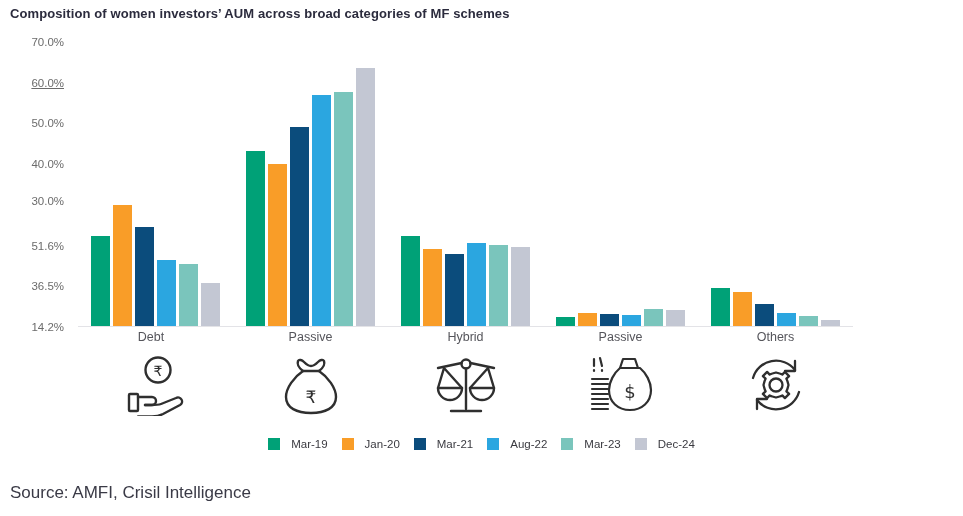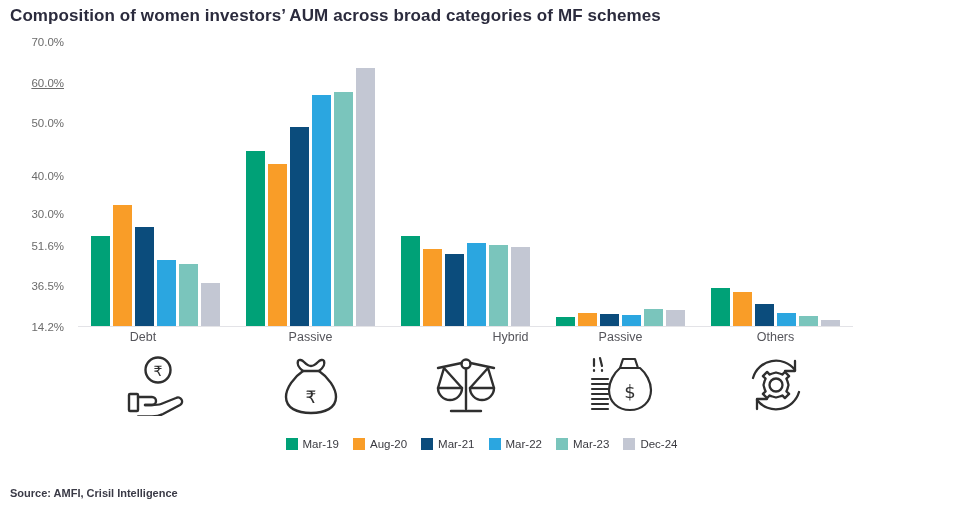--- a/index.html
+++ b/index.html
@@ -12,21 +12,21 @@
     color: #333333;
     overflow: hidden;
     position: relative;
   }
 
   
   #chart-title {
     position: absolute;
     left: 10px;
     top: 6px;
-    font-size: 17px;
+    font-size: 13px;
     font-weight: bold;
     color: #2b2b3d;
     letter-spacing: 0.1px;
     white-space: nowrap;
   }
 
   
   #plot-wrap {
     position: absolute;
     left: 0;
@@ -120,58 +120,57 @@
     top: 438px;
     width: 963px;
     display: flex;
     justify-content: center;
     align-items: center;
     gap: 14px;
   }
   .legend-item {
     display: flex;
     align-items: center;
-    gap: 5px;
+    gap: 11px;
   }
   .legend-swatch {
     width: 12px;
     height: 12px;
   }
   .legend-label {
     font-size: 11.5px;
     color: #3a3a40;
     white-space: nowrap;
   }
 
   
   #footer {
     position: absolute;
     left: 10px;
     top: 485px;
     line-height: 16px;
   }
   .footer-line {
-    font-size: 11px;
+    font-size: 17px;
     color: #3a3a46;
     white-space: nowrap;
-    font-weight: bold;
   }
 </style>
 </head>
 <body>
 
 <div id="chart-title">Composition of women investors’ AUM across broad categories of MF schemes</div>
 
 <div id="plot-wrap">
   <div id="y-axis">
       <div class="y-tick" style="top: 285px;">14.2%</div>
       <div class="y-tick" style="top: 244.286px;">36.5%</div>
       <div class="y-tick" style="top: 203.571px;">51.6%</div>
-      <div class="y-tick" style="top: 172px; text-align: center;">30.0%</div>
-      <div class="y-tick" style="top: 122.143px; margin-top: 12px;">40.0%</div>
+      <div class="y-tick" style="top: 159px; text-align: center;">30.0%</div>
+      <div class="y-tick" style="top: 122.143px;">40.0%</div>
       <div class="y-tick" style="top: 81.4286px;">50.0%</div>
       <div class="y-tick" style="top: 40.7143px; text-decoration: underline;">60.0%</div>
       <div class="y-tick" style="top: 0px;">70.0%</div>
     </div>
   <div id="plot-area">
       <div class="group" style="left: 0px; width: 155px;">
         <div class="bar" title="Debt Mar-19: 22.2%" style="background: rgb(0, 161, 119); height: 90.3857px;"></div>
         <div class="bar" title="Debt Mar-20: 29.8%" style="background: rgb(249, 157, 40); height: 121.329px;"></div>
         <div class="bar" title="Debt Mar-21: 24.2%" style="background: rgb(11, 76, 124); height: 98.5286px;"></div>
         <div class="bar" title="Debt Mar-22: 16.2%" style="background: rgb(43, 166, 224); height: 65.9571px;"></div>
@@ -207,23 +206,23 @@
         <div class="bar" title="Others Mar-20: 8.3%" style="background: rgb(249, 157, 40); height: 33.7929px;"></div>
         <div class="bar" title="Others Mar-21: 5.4%" style="background: rgb(11, 76, 124); height: 21.9857px;"></div>
         <div class="bar" title="Others Mar-22: 3.1%" style="background: rgb(43, 166, 224); height: 12.6214px;"></div>
         <div class="bar" title="Others Mar-23: 2.4%" style="background: rgb(122, 197, 188); height: 9.77143px;"></div>
         <div class="bar" title="Others Mar-24: 1.6%" style="background: rgb(195, 199, 211); height: 6.51429px;"></div>
       </div>
     </div>
 </div>
 
 <div id="cat-labels">
-    <div class="cat-label" style="left: 65px;">Debt</div>
+    <div class="cat-label" style="left: 73px;">Debt</div>
     <div class="cat-label" style="left: 232.5px;">Passive</div>
-    <div class="cat-label" style="left: 387.5px; margin-left: 45px;">Hybrid</div>
+    <div class="cat-label" style="left: 387.5px;">Hybrid</div>
     <div class="cat-label" style="left: 542.5px; text-align: right;">Passive</div>
     <div class="cat-label" style="left: 697.5px;">Others</div>
   </div>
 
 <div id="icon-row">
     <div class="cat-icon" style="left: 77.5px;">
       <svg width="62" height="62" viewBox="0 0 62 62" fill="none" stroke="#2f2f2f" stroke-width="2.4" stroke-linecap="round" stroke-linejoin="round">
         <circle cx="33" cy="16" r="12.5"></circle>
         <text x="33" y="22" font-family="DejaVu Sans, sans-serif" font-size="14" fill="#2f2f2f" stroke="none" text-anchor="middle">₹</text>
         <rect x="4" y="40" width="9" height="17" rx="1"></rect>
@@ -281,29 +280,29 @@
     </div>
   </div>
 
 <div id="legend">
     <div class="legend-item">
       <span class="legend-swatch" style="background: rgb(0, 161, 119);"></span>
       <span class="legend-label">Mar-19</span>
     </div>
     <div class="legend-item">
       <span class="legend-swatch" style="background: rgb(249, 157, 40);"></span>
-      <span class="legend-label">Aug-20</span>
+      <span class="legend-label">Jan-20</span>
     </div>
     <div class="legend-item">
       <span class="legend-swatch" style="background: rgb(11, 76, 124);"></span>
       <span class="legend-label">Mar-21</span>
     </div>
     <div class="legend-item">
       <span class="legend-swatch" style="background: rgb(43, 166, 224);"></span>
-      <span class="legend-label">Mar-22</span>
+      <span class="legend-label">Aug-22</span>
     </div>
     <div class="legend-item">
       <span class="legend-swatch" style="background: rgb(122, 197, 188);"></span>
       <span class="legend-label">Mar-23</span>
     </div>
     <div class="legend-item">
       <span class="legend-swatch" style="background: rgb(195, 199, 211);"></span>
       <span class="legend-label">Dec-24</span>
     </div>
   </div>

